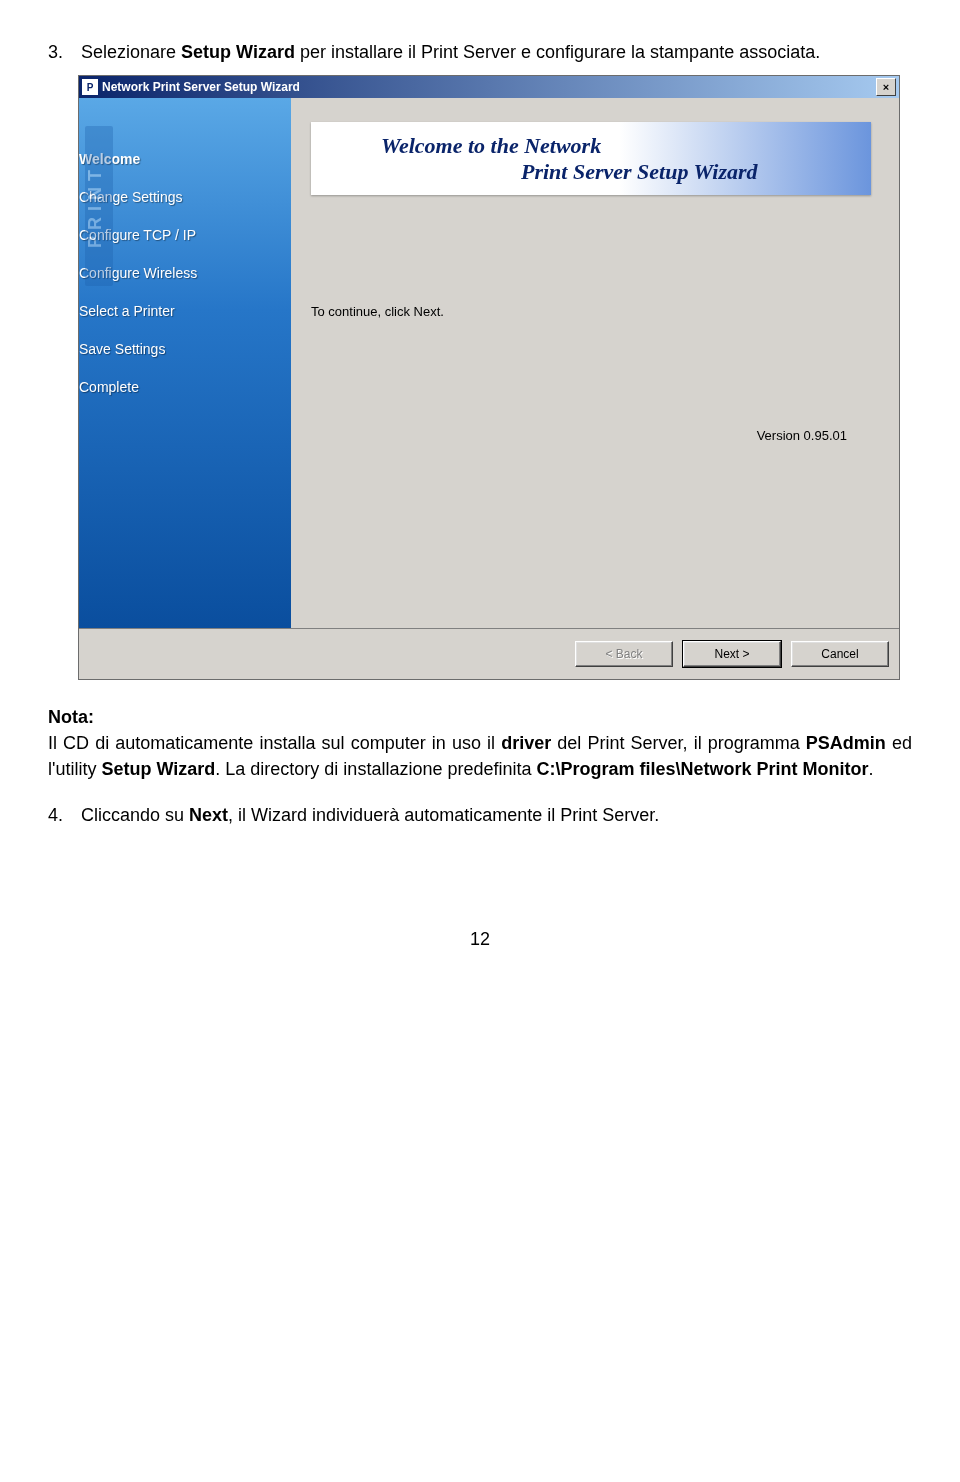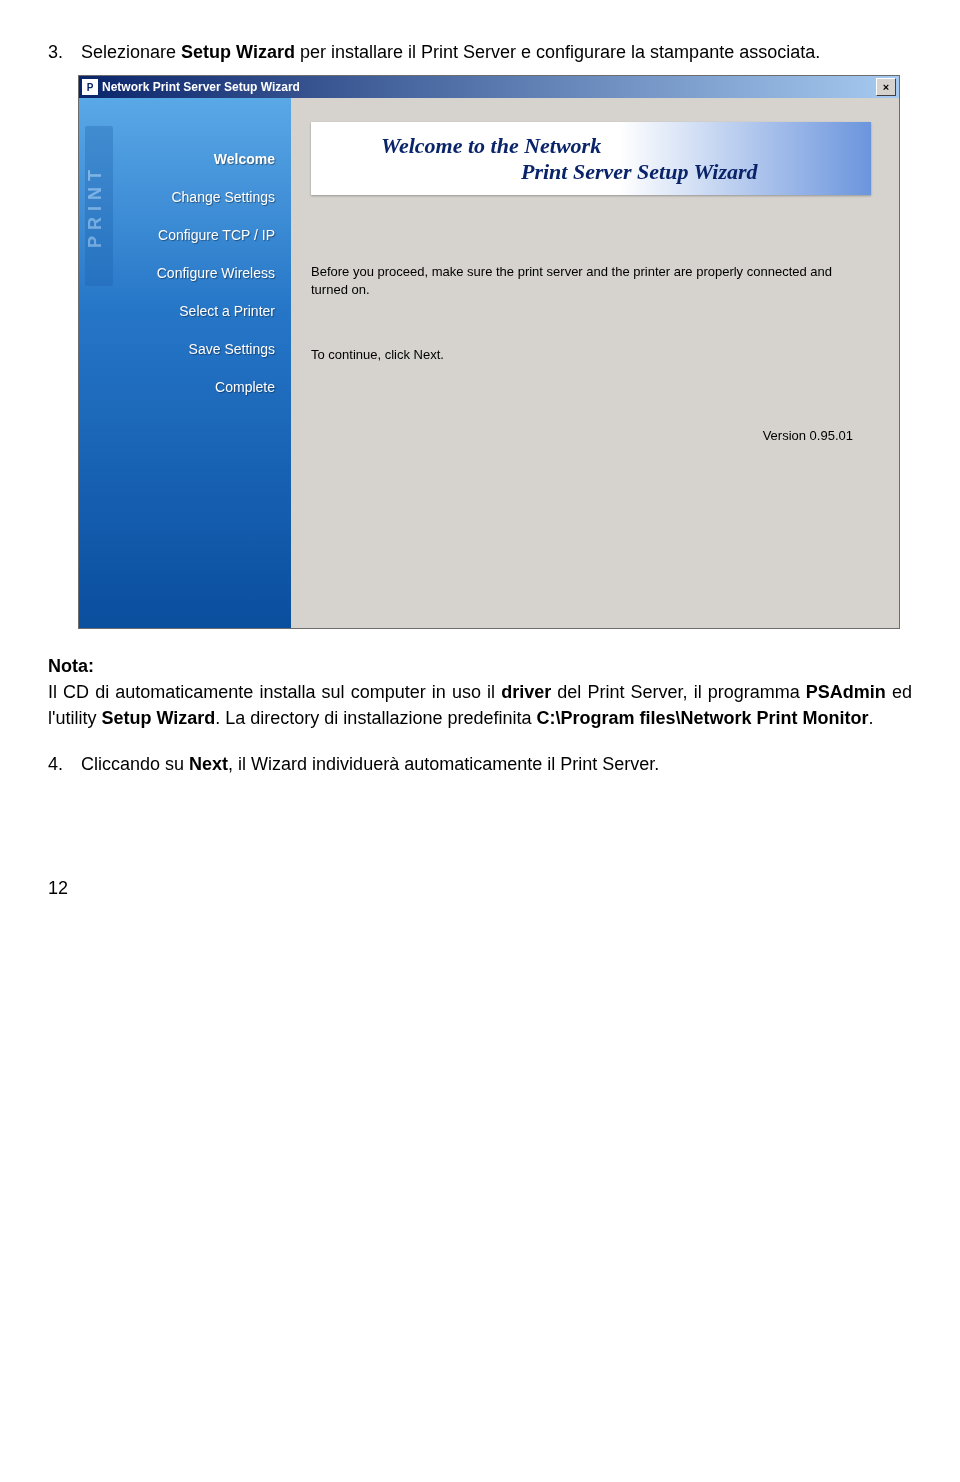--- a/index.html
+++ b/index.html
@@ -87,21 +87,21 @@
   }
   .side-steps {
     list-style: none;
     margin: 0; padding: 0;
     padding-top: 12px;
   }
   .side-steps li {
     color: #fff;
     font-size: 14px;
     font-family: Arial;
-    text-align: right;
+    text-align: left;
     padding: 11px 16px 11px 0;
     text-shadow: 1px 1px 1px rgba(0,0,0,0.4);
   }
   .side-steps li.active {
     font-weight: bold;
     color: #fff;
   }
   .main-panel {
     flex: 1;
     padding: 24px 28px 10px 20px;
@@ -134,21 +134,21 @@
   .panel-text {
     margin-top: 28px;
     font-size: 13px;
     color: #000;
     line-height: 1.35;
   }
   .panel-text p { margin: 0 0 8px 0; }
   .panel-text .gap { height: 40px; }
   .version {
     position: absolute;
-    right: 46px;
+    right: 52px;
     top: 330px;
     font-size: 13px;
   }
   .button-row {
     border-top: 1px solid #808080;
     margin-top: 0;
     padding: 12px 10px;
     display: flex;
     justify-content: flex-end;
     gap: 10px;
@@ -167,20 +167,21 @@
     color: #000;
   }
   .win-btn.disabled { color: #808080; text-shadow: 1px 1px 0 #fff; }
   .win-btn.default { outline: 1px solid #000; }
   .note-block {
     margin-top: 10px;
     line-height: 1.45;
     text-align: justify;
   }
   .page-num {
+    text-align: center;
     margin-top: 100px;
     font-size: 18px;
   }
 </style>
 </head>
 <body>
 
 
 
 
@@ -212,27 +213,31 @@
         <li>Complete</li>
       </ul>
     </div>
     <div class="main-panel">
       <div class="welcome-banner">
         <div class="line1">Welcome to the Network</div>
         <div class="line2">Print Server Setup Wizard</div>
       </div>
       <div class="panel-text">
         <div class="gap"></div>
-        <p>Before you proceed, make sure the print server and the printer are properly connected and turned on.</p>
         <div class="gap"></div>
         <p>To continue, click Next.</p>
       </div>
       <div class="version">Version 0.95.01</div>
     </div>
   </div>
+  <div class="button-row">
+    <div class="win-btn disabled">&lt; Back</div>
+    <div class="win-btn default">Next &gt;</div>
+    <div class="win-btn">Cancel</div>
+  </div>
 </div>
 
 
 <div class="note-block">
   <b>Nota:</b><br>
   <span>Il CD di automaticamente installa sul computer in uso il </span><b>driver</b><span> del Print Server, il programma </span><b>PSAdmin</b><span> ed l'utility </span><b>Setup Wizard</b><span>. La directory di installazione predefinita </span><b>C:\Program files\Network Print Monitor</b><span>.</span>
 </div>
 
 <br>
 

